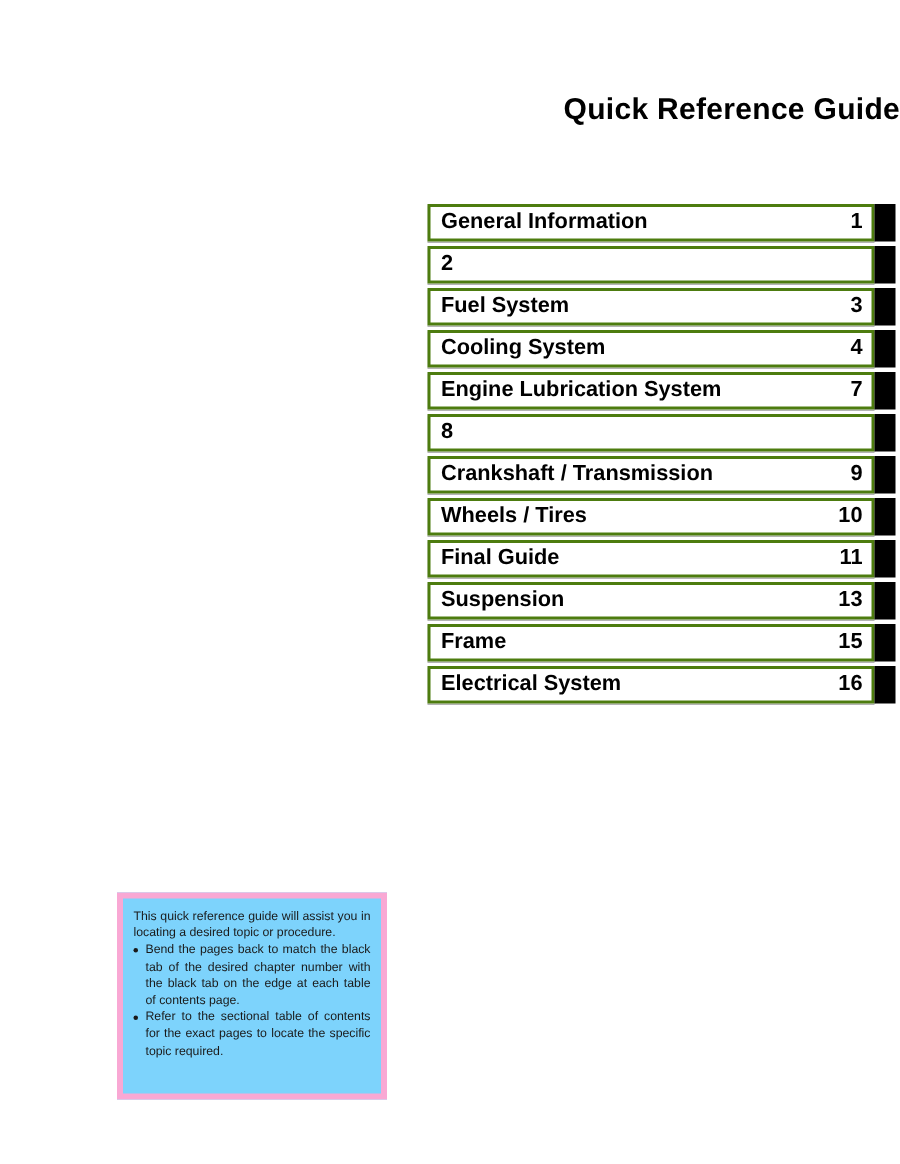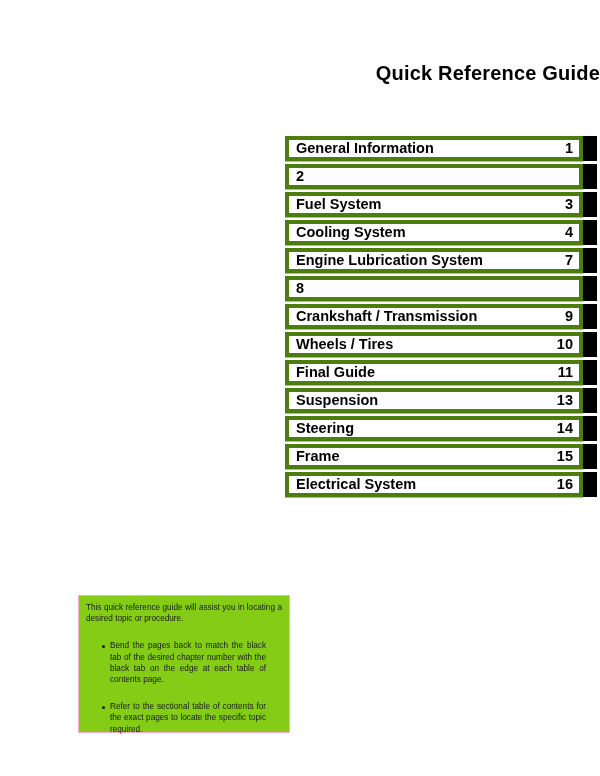--- a/index.html
+++ b/index.html
@@ -41,21 +41,21 @@
   .chapter-row {
     position: relative;
     height: 25px;
     margin-bottom: 3px;
     display: flex;
     align-items: stretch;
   }
 
   .chapter-box {
     flex: 1 1 auto;
-    border: 4px solid #4d7c0f;
+    border: 2px solid #4d7c0f;
     box-shadow: 0 1px 0 0 #b4b4b4, 1px 0 0 0 #d2d2d2;
     background: #ffffff;
     display: flex;
     align-items: center;
     justify-content: space-between;
     padding: 0 6px 0 7px;
     box-sizing: border-box;
     margin-right: 0;
   }
 
@@ -80,25 +80,25 @@
     width: 14px;
     background: #000000;
     margin-left: 0px;
   }
 
   
   .note-box {
     position: absolute;
     left: 78px;
     top: 595px;
-    width: 212px;
+    width: 180px;
     height: 138px;
-    border: 1px solid #f9a8d4;
+    border: 4px solid #f9a8d4;
     box-sizing: border-box;
-    background: #84cc16;
+    background: #7dd3fc;
     padding: 6px 7px 5px 7px;
   }
 
   .note-paragraph {
     font-size: 8.2px;
     line-height: 11.2px;
     color: #1a1a1a;
     text-align: justify;
     text-justify: inter-word;
     margin: 0 0 0 0;
@@ -112,21 +112,21 @@
   }
 
   .note-list-item {
     position: relative;
     font-size: 8.2px;
     line-height: 11.2px;
     color: #1a1a1a;
     text-align: justify;
     text-justify: inter-word;
     padding-left: 8px;
-    margin: 16px;
+    margin: 0;
   }
 
   .note-list-item::before {
     content: "";
     position: absolute;
     left: 0px;
     top: 4.4px;
     width: 3px;
     height: 3px;
     border-radius: 50%;
@@ -203,27 +203,20 @@
     </div>
     <div class="chapter-row">
       <div class="chapter-box">
         <span class="chapter-label">Suspension</span>
         <span class="chapter-number">13</span>
       </div>
       <div class="chapter-tab"></div>
     </div>
     <div class="chapter-row">
       <div class="chapter-box">
-        <span class="chapter-label">Steering</span>
-        <span class="chapter-number">14</span>
-      </div>
-      <div class="chapter-tab"></div>
-    </div>
-    <div class="chapter-row">
-      <div class="chapter-box">
         <span class="chapter-label">Frame</span>
         <span class="chapter-number">15</span>
       </div>
       <div class="chapter-tab"></div>
     </div>
     <div class="chapter-row">
       <div class="chapter-box">
         <span class="chapter-label">Electrical System</span>
         <span class="chapter-number">16</span>
       </div>

